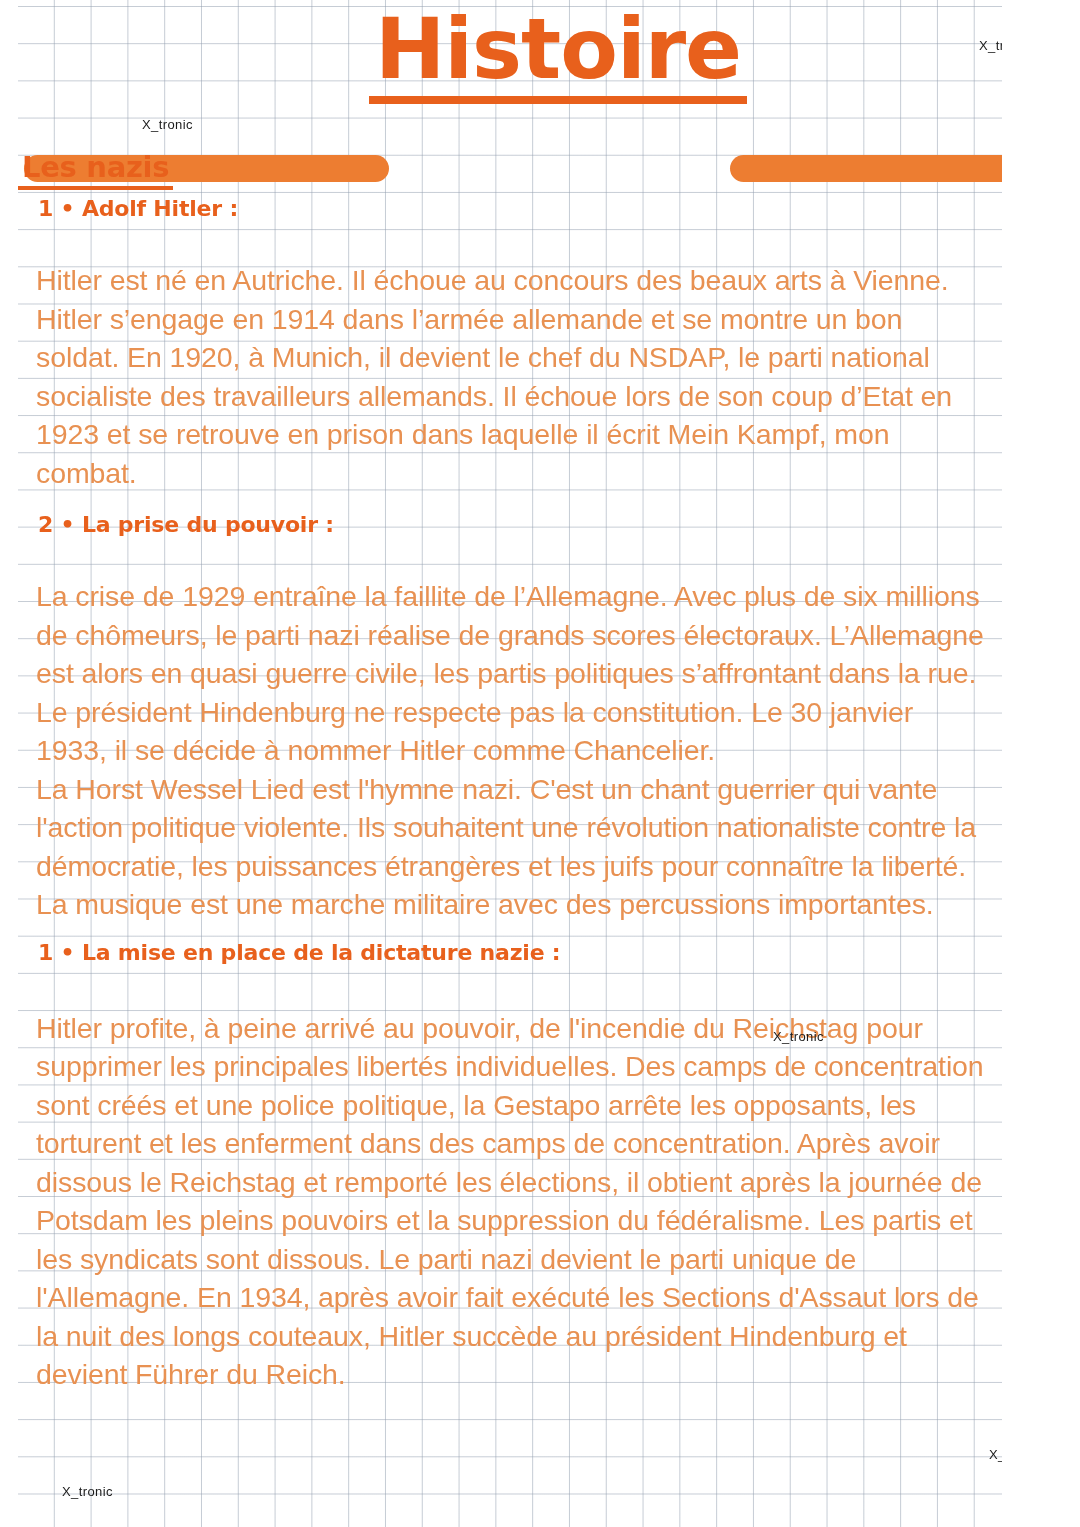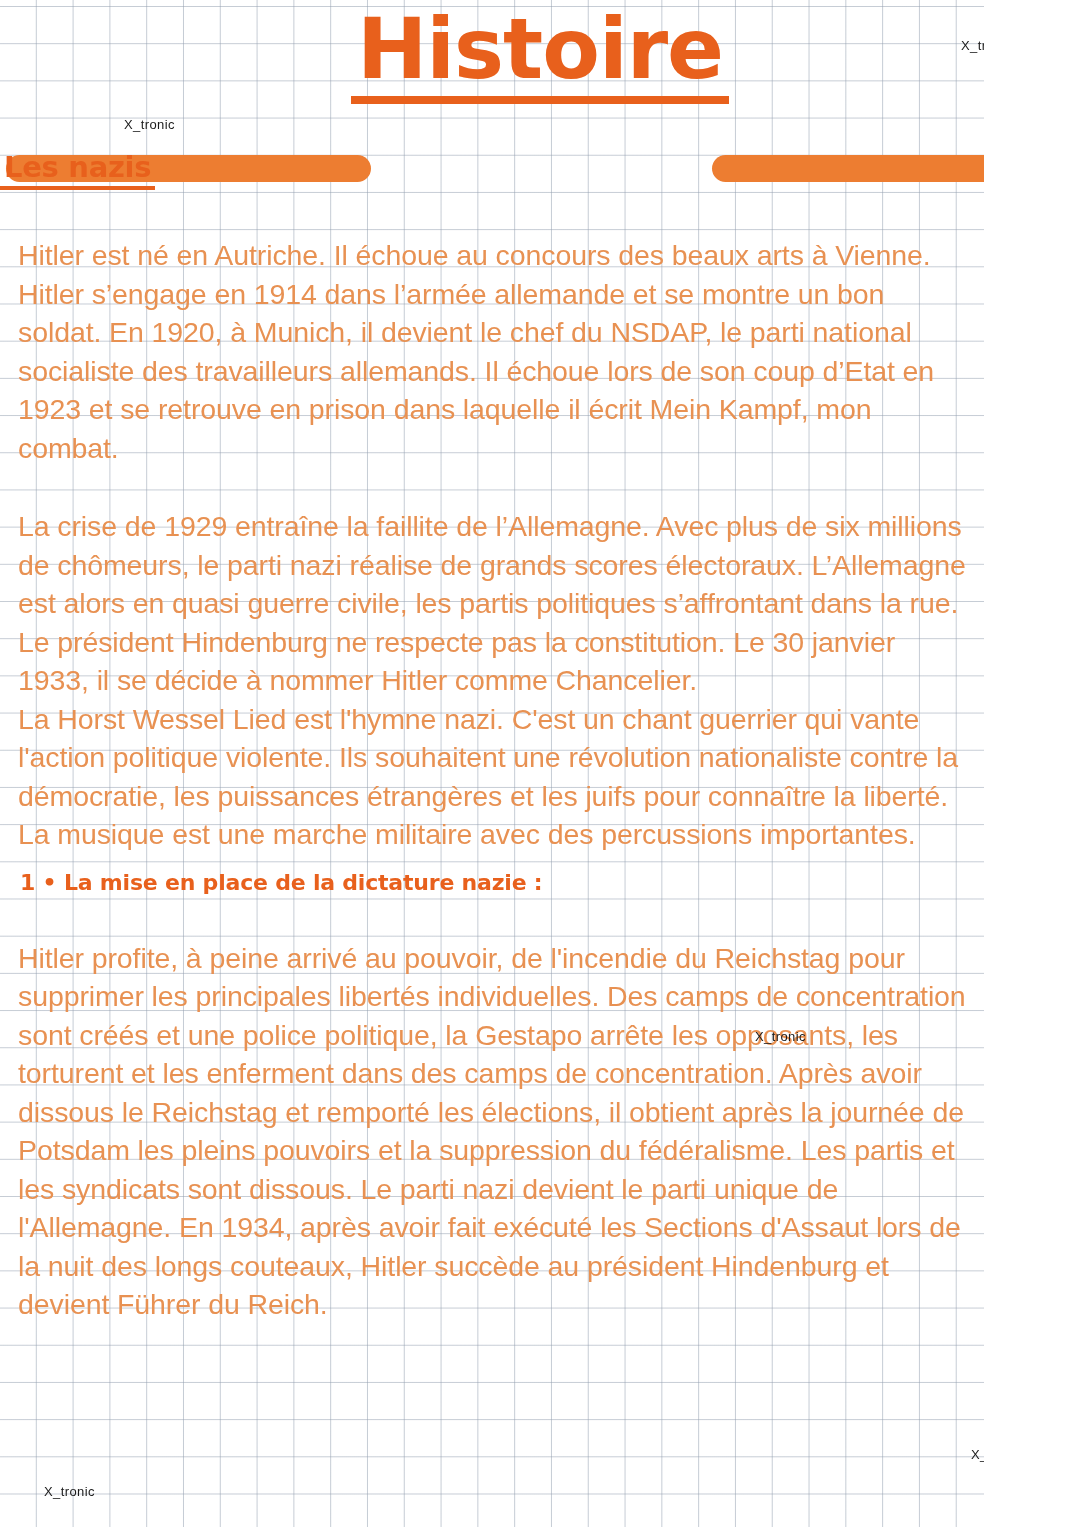--- a/index.html
+++ b/index.html
@@ -19,20 +19,21 @@
     position: relative;
     width: 984px;
     height: 1527px;
     background-color: #ffffff;
     background-image:
       linear-gradient(to right,  rgba(150,162,178,0.55) 1px, transparent 1px),
       linear-gradient(to bottom, rgba(150,162,178,0.55) 1px, transparent 1px);
     background-size: 36.8px 37.2px;
     background-position: -1px 6px;
     overflow: hidden;
+    margin-left: 18px;
   }
 
   
   #header {
     position: relative;
     height: 196px;
   }
 
   .title-wrap {
     position: absolute;
@@ -148,22 +149,24 @@
   </div>
 
   <span class="watermark wm-1">X_tronic</span>
   <span class="watermark wm-2">X_tronic</span>
   <span class="watermark wm-3">X_tronic</span>
   <span class="watermark wm-4">X_tronic</span>
   <span class="watermark wm-5">X_tronic</span>
 
   <div id="content">
 
+    <h2 class="section-heading sec-1">1 • Adolf Hitler :</h2>
     <p class="body-text p-after-h">Hitler est né en Autriche. Il échoue au concours des beaux arts à Vienne. Hitler s’engage en 1914 dans l’armée allemande et se montre un bon soldat. En 1920, à Munich, il devient le chef du NSDAP, le parti national socialiste des travailleurs allemands. Il échoue lors de son coup d’Etat en 1923 et se retrouve en prison dans laquelle il écrit Mein Kampf, mon combat.</p>
 
+    <h2 class="section-heading sec-2">2 • La prise du pouvoir :</h2>
     <p class="body-text p-after-h">La crise de 1929 entraîne la faillite de l’Allemagne. Avec plus de six millions de chômeurs, le parti nazi réalise de grands scores électoraux. L’Allemagne est alors en quasi guerre civile, les partis politiques s’affrontant dans la rue. Le président Hindenburg ne respecte pas la constitution. Le 30 janvier 1933, il se décide à nommer Hitler comme Chancelier.</p>
     <p class="body-text p-tight">La Horst Wessel Lied est l'hymne nazi. C'est un chant guerrier qui vante l'action politique violente. Ils souhaitent une révolution nationaliste contre la démocratie, les puissances étrangères et les juifs pour connaître la liberté. La musique est une marche militaire avec des percussions importantes.</p>
 
     <h2 class="section-heading sec-3">1 • La mise en place de la dictature nazie  :</h2>
     <p class="body-text p-sec3">Hitler profite, à peine arrivé au pouvoir, de l'incendie du Reichstag pour supprimer les principales libertés individuelles. Des camps de concentration sont créés et une police politique, la Gestapo arrête les opposants, les torturent et les enferment dans des camps de concentration. Après avoir dissous le Reichstag et remporté les élections, il obtient après la journée de Potsdam les pleins pouvoirs et la suppression du fédéralisme. Les partis et les syndicats sont dissous. Le parti nazi devient le parti unique de l'Allemagne. En 1934, après avoir fait exécuté les Sections d'Assaut lors de la nuit des longs couteaux, Hitler succède au président Hindenburg et devient Führer du Reich.</p>
 
   </div>
 </div>
 
 </body></html>

